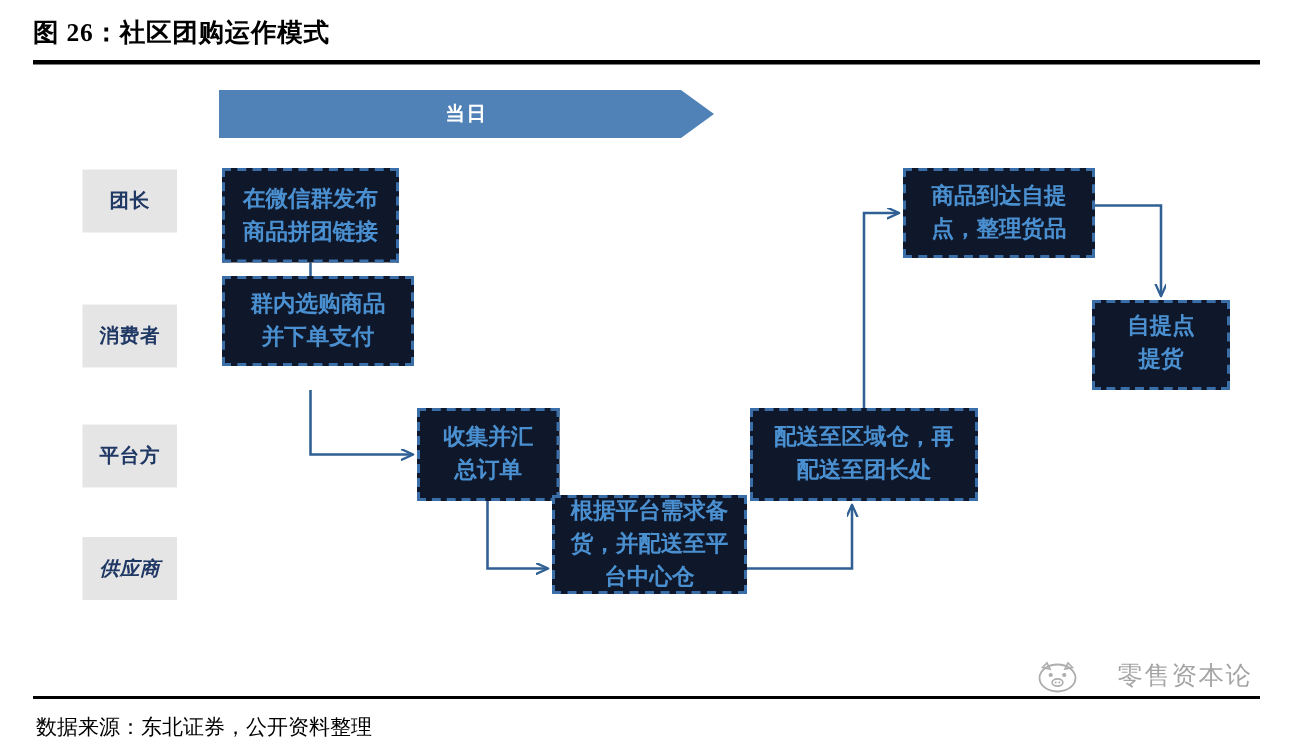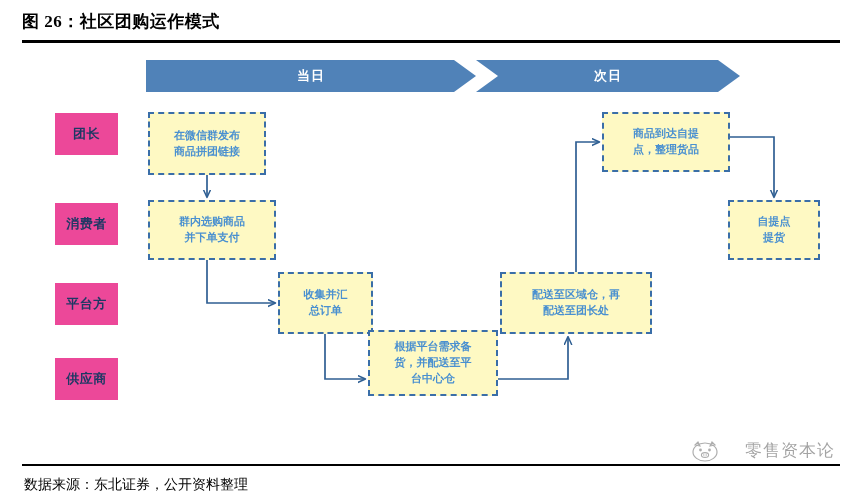--- a/index.html
+++ b/index.html
@@ -45,35 +45,35 @@
   }
   .banner .banner-label{
     color:#ffffff;font-size:13px;font-weight:bold;letter-spacing:1px;
     position:relative;z-index:2;
   }
   .banner-shape{position:absolute;inset:0;z-index:1;}
 
   
   .role-chip{
     position:absolute;width:63px;height:42px;
-    background:#ec4899;
+    background:#e5e5e5;
     display:flex;align-items:center;justify-content:center;
     font-size:13px;font-weight:bold;color:#1f3864;
     letter-spacing:.5px;
   }
 
   
   .pbox{
     position:absolute;
     border:2px dashed #3a6ea8;
-    background:#fef9c3;
+    background:#0f172a;
     display:flex;align-items:center;justify-content:center;
     text-align:center;
     color:#4a90d0;
-    font-size:11px;
+    font-size:15px;
     font-weight:bold;
     line-height:1.45;
     padding:2px 4px;
     box-sizing:border-box;
     white-space:pre-line;
   }
 
   
   #connectors{position:absolute;left:0;top:0;width:862px;height:503px;pointer-events:none;}
 </style>
@@ -101,31 +101,25 @@
     <span class="wm-text">零售资本论</span>
   </div>
 
   <div class="banner" style="left:146px;top:60px;width:330px;">
     <svg class="banner-shape" viewBox="0 0 330 32" preserveAspectRatio="none">
       <polygon points="0,0 308,0 330,16 308,32 0,32" fill="#5082b8"></polygon>
     </svg>
     <span class="banner-label">当日</span>
   </div>
 
-  <div class="banner" style="left:476px;top:60px;width:264px;">
-    <svg class="banner-shape" viewBox="0 0 264 32" preserveAspectRatio="none">
-      <polygon points="0,0 242,0 264,16 242,32 0,32 22,16" fill="#5082b8"></polygon>
-    </svg>
-    <span class="banner-label">次日</span>
-  </div>
 
   <div class="role-chip" style="left:55px;top:113px;">团长</div>
   <div class="role-chip" style="left:55px;top:203px;text-align:center;">消费者</div>
   <div class="role-chip" style="left:55px;top:283px;">平台方</div>
-  <div class="role-chip" style="left:55px;top:358px;">供应商</div>
+  <div class="role-chip" style="left:55px;top:358px;font-style:italic;">供应商</div>
 
   <svg id="connectors">
     <defs>
       <marker id="arw" markerWidth="9" markerHeight="9" refX="7.5" refY="3.6" orient="auto" markerUnits="userSpaceOnUse">
         <path d="M0,0 L8,3.6 L0,7.2" fill="none" stroke="#2f5f93" stroke-width="1.5" stroke-linecap="round" stroke-linejoin="round"></path>
       </marker>
     </defs>
     <g stroke="#2f5f93" stroke-width="1.7" fill="none">
 
       <path d="M207,175 L207,197" marker-end="url(#arw)"></path>
@@ -138,32 +132,32 @@
 
       <path d="M576,272 L576,142 L599,142" marker-end="url(#arw)"></path>
 
       <path d="M730,137 L774,137 L774,197" marker-end="url(#arw)"></path>
     </g>
   </svg>
 
   <div class="pbox" style="left:148px;top:112px;width:118px;height:63px;">在微信群发布
 商品拼团链接</div>
 
-  <div class="pbox" style="left:148px;top:200px;width:128px;height:60px;">群内选购商品
+  <div class="pbox" style="left:148px;top:184px;width:128px;height:60px;">群内选购商品
 并下单支付</div>
 
   <div class="pbox" style="left:278px;top:272px;width:95px;height:62px;">收集并汇
 总订单</div>
 
   <div class="pbox" style="left:368px;top:330px;width:130px;height:66px;">根据平台需求备
 货，并配送至平
 台中心仓</div>
 
   <div class="pbox" style="left:500px;top:272px;width:152px;height:62px;">配送至区域仓，再
 配送至团长处</div>
 
   <div class="pbox" style="left:602px;top:112px;width:128px;height:60px;">商品到达自提
 点，整理货品</div>
 
-  <div class="pbox" style="left:728px;top:200px;width:92px;height:60px;">自提点
+  <div class="pbox" style="left:728px;top:200px;width:92px;height:60px;font-family:Liberation Mono, monospace;">自提点
 提货</div>
 
 </div>
 
 </body></html>

